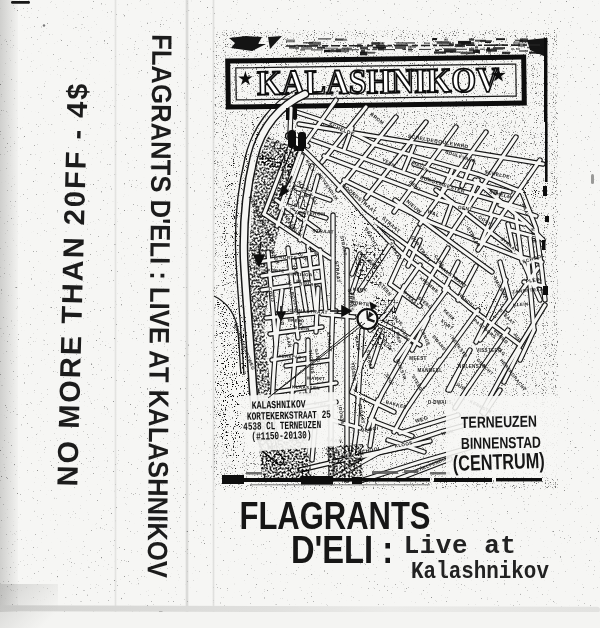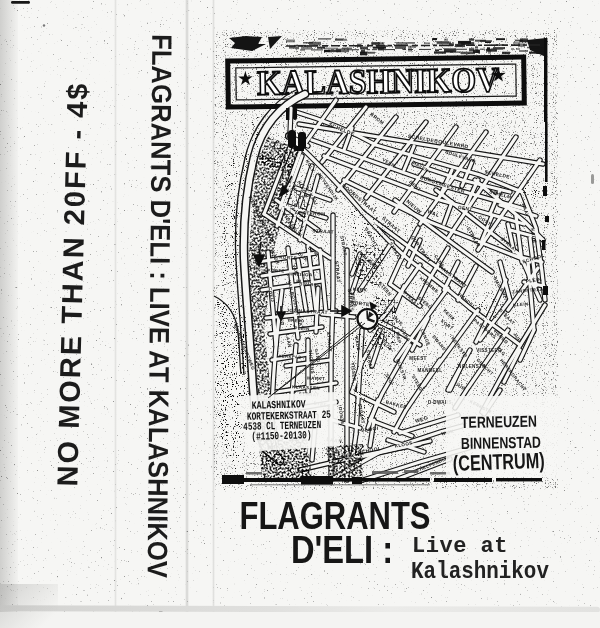--- a/index.html
+++ b/index.html
@@ -612,21 +612,21 @@
 <g fill="#9a9a98">
 <rect x="591" y="174" width="3" height="10" rx="1.5"></rect>
 <rect x="159" y="606" width="3.5" height="7" rx="1.5" fill="#555"></rect>
 </g>
 </svg>
 
 <div class="abs" style="left:335px;top:516px;white-space:nowrap;font-weight:bold;font-size:38px;color:#161616;transform:translate(-50%,-50%) scaleX(0.815)">FLAGRANTS</div>
 
 <div class="abs" style="left:342px;top:550px;white-space:nowrap;font-weight:bold;font-size:38px;color:#161616;transform:translate(-50%,-50%) scaleX(0.86)">D'ELI&nbsp;:</div>
 
-<div class="abs" style="left:460px;top:546px;white-space:nowrap;font-family:'Liberation Mono',monospace;font-weight:bold;font-size:22px;color:#222;letter-spacing:0.5px;transform:translate(-50%,-50%)">Live at</div>
+<div class="abs" style="left:460px;top:546px;white-space:nowrap;font-family:'Liberation Mono',monospace;font-weight:bold;font-size:26px;color:#222;letter-spacing:0.5px;transform:translate(-50%,-50%)">Live at</div>
 
 <div class="abs" style="left:480px;top:571px;white-space:nowrap;font-family:'Liberation Mono',monospace;font-weight:bold;font-size:24px;color:#222;transform:translate(-50%,-50%) scaleX(0.87)">Kalashnikov</div>
 
 <div class="abs" style="left:0;top:606px;width:600px;height:6px;background:linear-gradient(90deg,#d2d2d0,#e0e0de 45%,#ebebe9 65%,#e2e2e0);border-radius:3px;transform:rotate(0.15deg)"></div>
 <div class="abs" style="left:0;top:612px;width:600px;height:16px;background:#f4f4f2"></div>
 
 <div class="abs" style="left:-12px;top:584px;width:70px;height:60px;background:linear-gradient(135deg,rgba(170,170,168,0.55),rgba(190,190,188,0.18) 55%,rgba(200,200,198,0) 75%)"></div>
 </div>
 
 </body></html>

